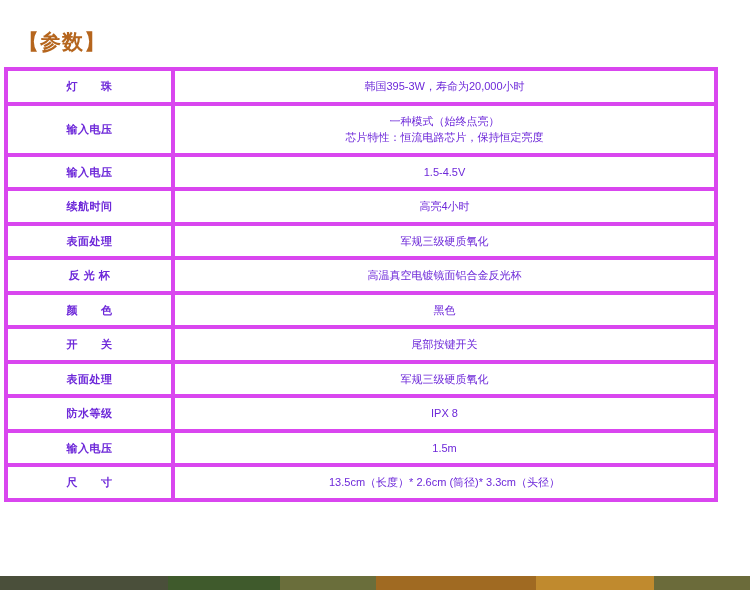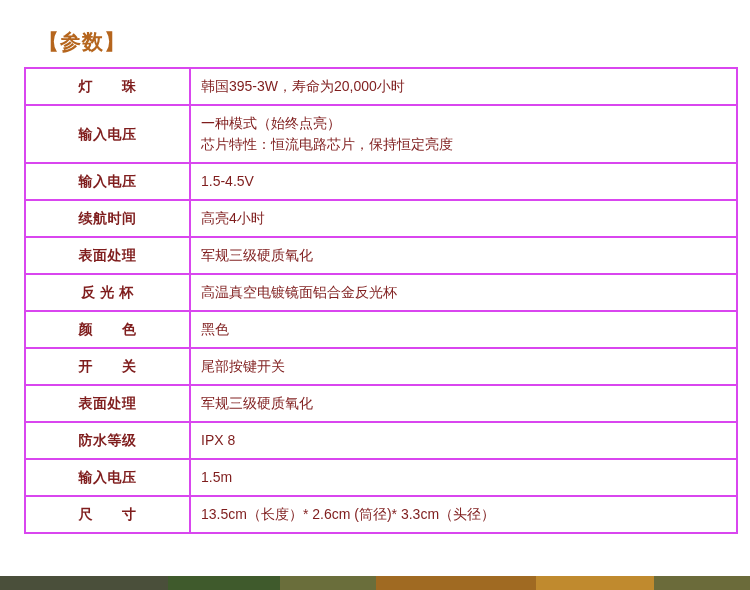--- a/index.html
+++ b/index.html
@@ -13,58 +13,59 @@
     font-family: "Liberation Sans", "DejaVu Sans", sans-serif;
     color: #1a1a1a;
     overflow: hidden;
     position: relative;
   }
   .page {
     position: relative;
     width: 597px;
     height: 590px;
     box-sizing: border-box;
-    padding: 0 24px;
+    padding: 0 4px;
   }
   .section-title {
     font-size: 21px;
     font-weight: bold;
     color: #b5651d;
     letter-spacing: 1px;
     padding: 30px 0 14px 14px;
     line-height: 1.1;
   }
   table.spec-table {
     width: 714px;
     margin: 0 auto;
     border-collapse: collapse;
     table-layout: fixed;
     background: #ffffff;
   }
   table.spec-table td {
-    border: 2px solid #d946ef;
-    font-size: 14px;
-    color: #7f1d1d;
+    border: 4px solid #d946ef;
+    font-size: 11px;
+    color: #6d28d9;
     vertical-align: middle;
     line-height: 1.5;
   }
   td.label-cell {
     width: 155px;
     text-align: center;
     font-weight: bold;
     letter-spacing: 0.5px;
     padding: 7px 4px;
     white-space: pre;
   }
   td.value-cell {
     padding: 7px 10px;
     text-align: left;
   }
   .value-line {
     display: block;
+    text-align: center;
   }
   .bottom-bar {
     position: absolute;
     left: 0;
     bottom: 0;
     width: 750px;
     height: 14px;
     display: flex;
   }
   .bar-seg {

